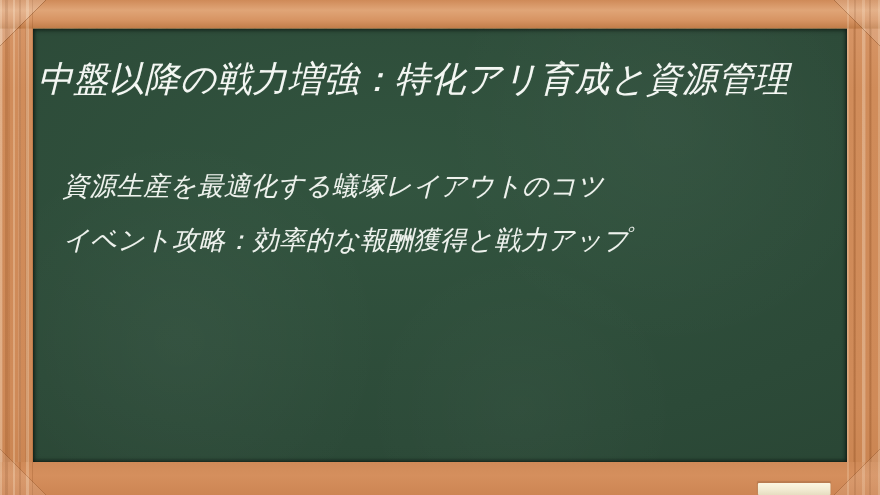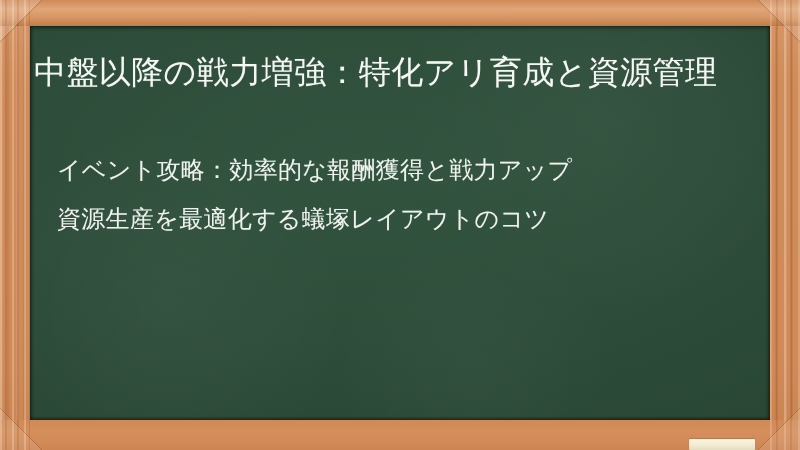--- a/index.html
+++ b/index.html
@@ -123,20 +123,21 @@
     background:
       radial-gradient(ellipse 120% 110% at 45% 35%, #32543f 0%, #2c4a38 55%, #274231 100%);
     box-shadow:
       inset 0 2px 4px rgba(0,0,0,0.40),
       inset 0 -2px 3px rgba(0,0,0,0.30),
       inset 2px 0 3px rgba(0,0,0,0.25),
       inset -2px 0 3px rgba(0,0,0,0.25);
     box-sizing: border-box;
     padding: 0;
     overflow: hidden;
+    font-style: italic;
   }
 
   
   .chalk-dust {
     position: absolute;
     inset: 0;
     background:
       radial-gradient(circle at 18% 72%, rgba(255,255,255,0.035) 0%, rgba(255,255,255,0) 28%),
       radial-gradient(circle at 78% 22%, rgba(255,255,255,0.03) 0%, rgba(255,255,255,0) 32%),
       radial-gradient(circle at 60% 88%, rgba(255,255,255,0.025) 0%, rgba(255,255,255,0) 26%);
@@ -212,22 +213,22 @@
   <div class="miter miter-br"></div>
 
   <div id="board">
     <div class="chalk-dust"></div>
 
     <div class="content">
 
       <h1 id="title">中盤以降の戦力増強：特化アリ育成と資源管理</h1>
 
       <ul id="bullets">
+        <li>資源生産を最適化する蟻塚レイアウトのコツ</li>
         <li>イベント攻略：効率的な報酬獲得と戦力アップ</li>
-        <li>資源生産を最適化する蟻塚レイアウトのコツ</li>
       </ul>
 
     </div>
   </div>
 
   <div id="chalk-stick"></div>
 
 </div>
 
 </body></html>

